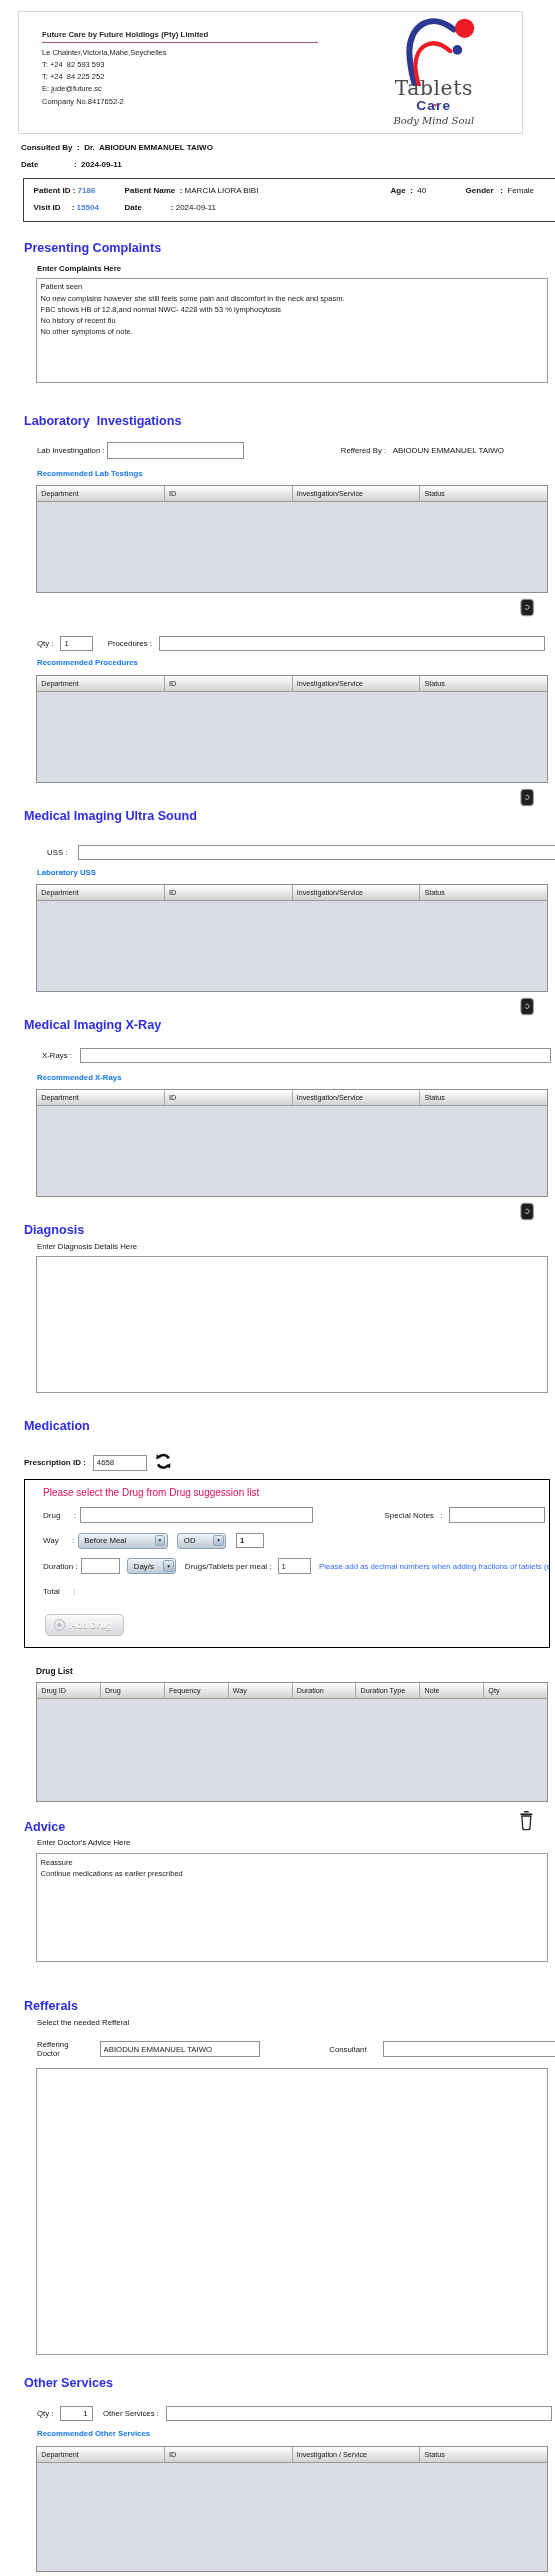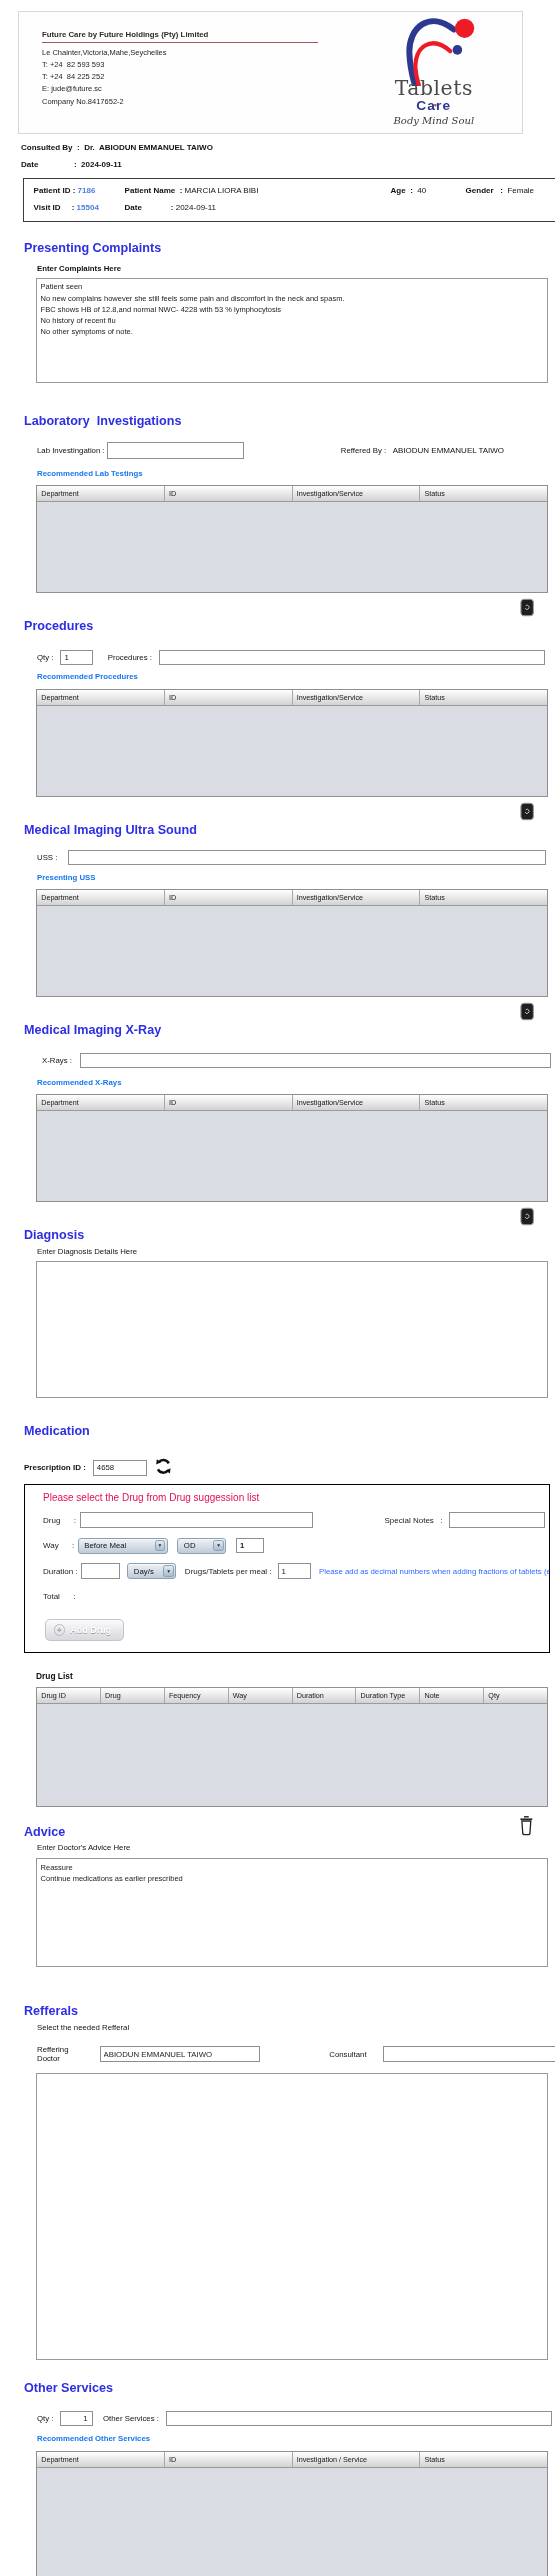--- a/index.html
+++ b/index.html
@@ -188,21 +188,20 @@
   <div class="trash-row">
     <button class="trash-btn">
       <svg width="14.3" height="19" viewBox="0 0 24 32">
         <rect x="1.5" y="2" width="21" height="28" rx="6" fill="#1f1f1f" stroke="#9a9a9a" stroke-width="1.8"></rect>
         <path d="M9.5,13 a3.5,3.5 0 1 1 -1,4" fill="none" stroke="#dddddd" stroke-width="1.4"></path>
       </svg>
     </button>
   </div>
 
   
-  <div class="sec-title">Procedures</div>
   <div class="row" style="margin-top:16.7px;">
     <span class="lbl">Qty : </span>
     <input class="txt qty-input" value="1" style="">
     <span class="lbl proc-lbl">Procedures : </span>
     <input class="txt wide-input" value="" style="">
   </div>
   <div class="link" style="margin-top:7.2px;">Recommended Procedures</div>
   <div class="dtable">
     <div class="thead">
         <div class="th">Department</div>
@@ -216,25 +215,25 @@
     <button class="trash-btn">
       <svg width="14.3" height="19" viewBox="0 0 24 32">
         <rect x="1.5" y="2" width="21" height="28" rx="6" fill="#1f1f1f" stroke="#9a9a9a" stroke-width="1.8"></rect>
         <path d="M9.5,13 a3.5,3.5 0 1 1 -1,4" fill="none" stroke="#dddddd" stroke-width="1.4"></path>
       </svg>
     </button>
   </div>
 
   
   <div class="sec-title">Medical Imaging Ultra Sound</div>
-  <div class="row" style="margin-top:13px;">
+  <div class="row" style="margin-top:22px;justify-content:flex-end;">
     <span class="lbl">USS : </span>
     <input class="txt uss-input" value="" style="">
   </div>
-  <div class="link" style="margin-top:7.2px;">Presenting USS</div>
+  <div class="link" style="margin-top:7.2px;">Laboratory USS</div>
   <div class="dtable">
     <div class="thead">
         <div class="th">Department</div>
         <div class="th">ID</div>
         <div class="th">Investigation/Service</div>
         <div class="th">Status</div>
       </div>
     <div class="tbody h150"></div>
   </div>
   <div class="trash-row">

